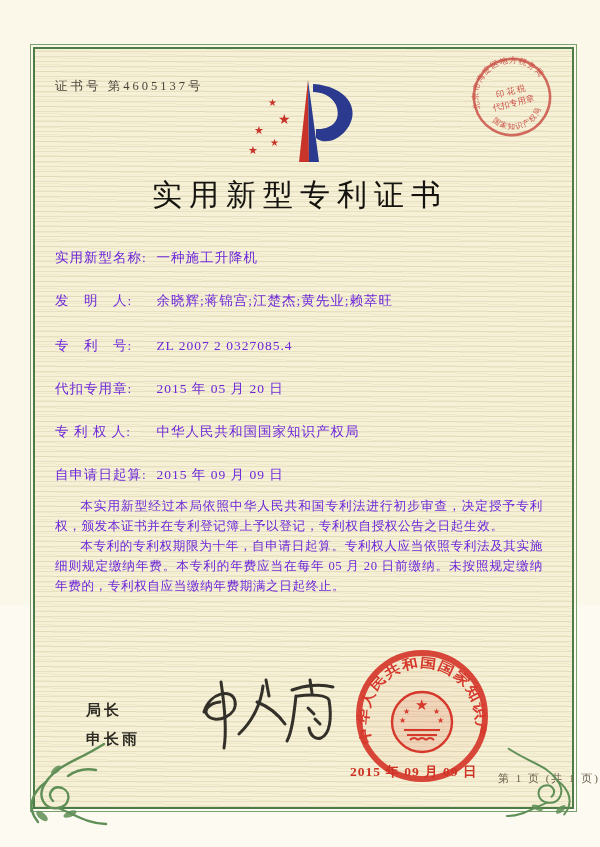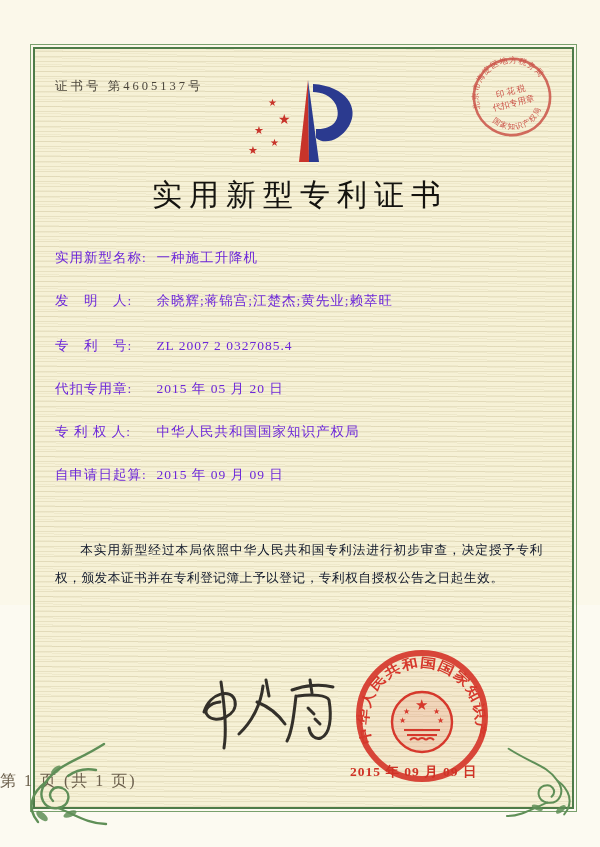--- a/index.html
+++ b/index.html
@@ -22,34 +22,34 @@
 
   .title{position:absolute;left:0;top:175px;width:100%;text-align:center;
     font-size:30px;font-weight:400;color:#14130f;letter-spacing:7px;}
 
   .fields{position:absolute;left:55px;top:0;width:480px;}
   .frow{position:absolute;left:0;font-size:13.5px;color:#6d28d9;letter-spacing:1px;white-space:nowrap;}
   .flabel{display:inline-block;min-width:97px;}
   .fvalue{}
 
   .body-text{position:absolute;left:55px;top:496px;width:488px;
-    font-size:12.6px;line-height:28px;color:#0f172a;text-align:justify;letter-spacing:0.6px;margin-top:40px;}
+    font-size:12.6px;line-height:20px;color:#6d28d9;text-align:justify;letter-spacing:0.6px;}
   .body-text p{margin:0;text-indent:2em;}
 
   .director{position:absolute;left:86px;top:696px;font-size:15px;color:#2e2c24;
     letter-spacing:3px;line-height:29px;font-weight:600;}
 
   .sig-svg{position:absolute;left:188px;top:672px;}
 
   .seal-wrap{position:absolute;left:352px;top:646px;width:140px;height:140px;}
   .seal-date{position:absolute;left:350px;top:763px;width:160px;font-size:13.5px;
     color:#cf3326;letter-spacing:1px;font-weight:600;white-space:nowrap;}
 
-  .page-footer{position:absolute;left:0;top:771px;width:100%;text-align:left;
-    font-size:16px;color:#6b5f4c;letter-spacing:2px;}
+  .page-footer{position:absolute;left:0;top:771px;width:100%;text-align:right;
+    font-size:11px;color:#6b5f4c;letter-spacing:2px;}
 
   .tax-stamp{position:absolute;left:470px;top:55px;width:84px;height:84px;
     transform:rotate(-14deg);opacity:0.92;}
 
   .logo{position:absolute;left:236px;top:74px;}
 
   .flourish-left{position:absolute;left:12px;top:736px;}
   .flourish-right{position:absolute;left:500px;top:742px;transform:scaleX(-1);}
 
   svg text{font-family:"Liberation Serif","DejaVu Serif",serif;}
@@ -122,22 +122,27 @@
       <span class="fvalue">中华人民共和国国家知识产权局</span>
     </div>
     <div class="frow" style="top:466px">
       <span class="flabel">自申请日起算:</span>
       <span class="fvalue">2015 年 09 月 09 日</span>
     </div>
   </div>
 
   <div class="body-text">
     <p>本实用新型经过本局依照中华人民共和国专利法进行初步审查，决定授予专利权，颁发本证书并在专利登记簿上予以登记，专利权自授权公告之日起生效。</p>
-  </div>
-
+    <p>本专利的专利权期限为十年，自申请日起算。专利权人应当依照专利法及其实施细则规定缴纳年费。本专利的年费应当在每年 05 月 20 日前缴纳。未按照规定缴纳年费的，专利权自应当缴纳年费期满之日起终止。</p>
+  </div>
+
+  <div class="director">
+    <div>局长</div>
+    <div>申长雨</div>
+  </div>
 
   <svg class="sig-svg" width="155" height="90" viewBox="0 0 155 90">
     <g fill="none" stroke="#33302a" stroke-width="3" stroke-linecap="round" stroke-linejoin="round">
 
       <path d="M 16,40 C 22,20 44,16 47,29 C 50,44 28,52 20,44 C 14,38 22,31 32,30"></path>
       <path d="M 33,10 C 36,30 39,58 36,76"></path>
 
       <path d="M 75,14 C 73,32 64,50 51,62"></path>
       <path d="M 78,8 L 81,24"></path>
       <path d="M 69,30 C 79,34 90,42 97,52"></path>

